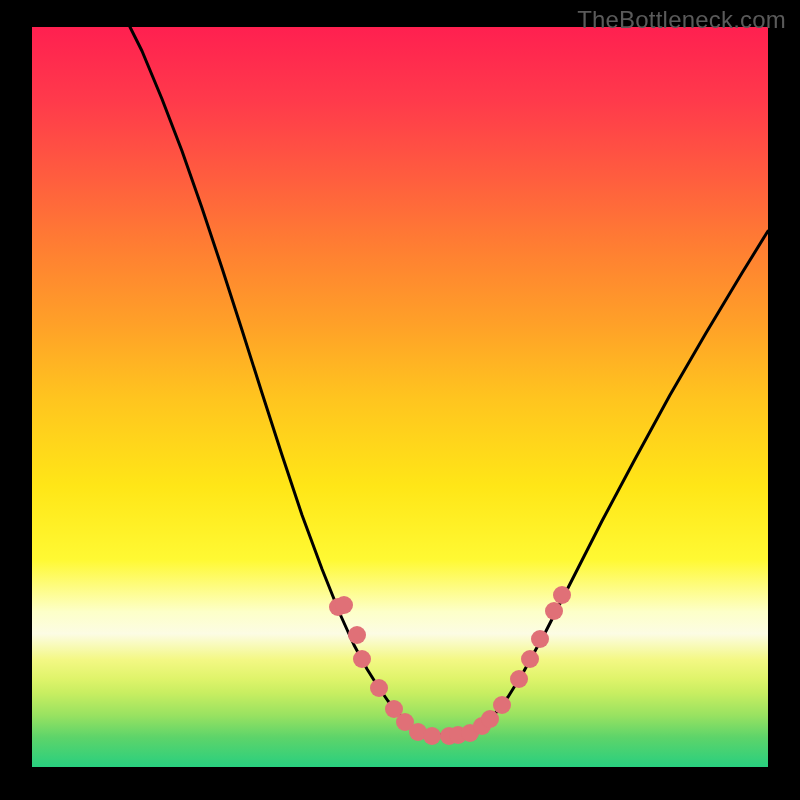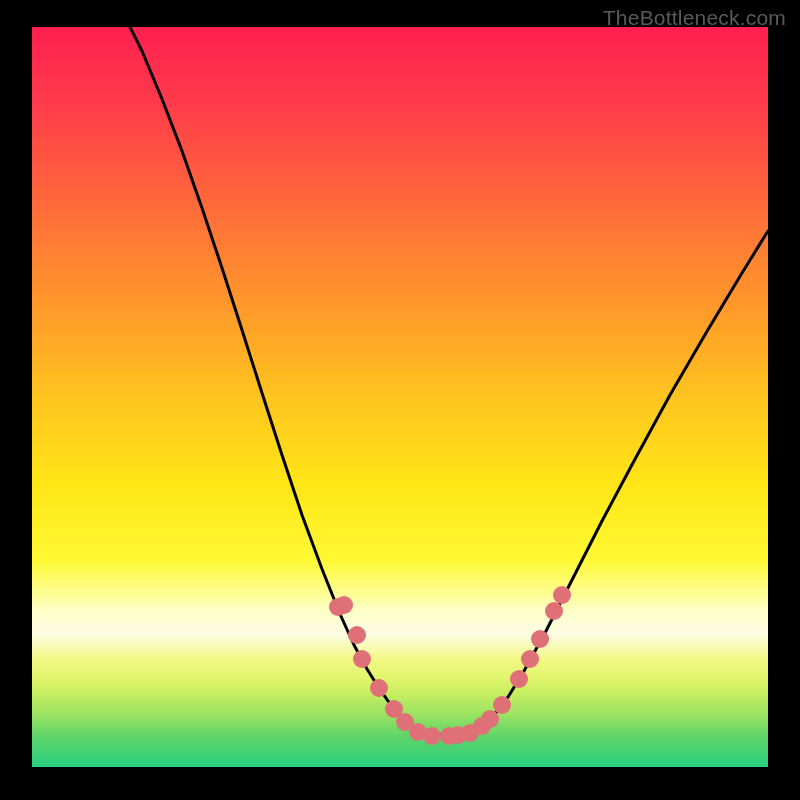--- a/index.html
+++ b/index.html
@@ -50,21 +50,21 @@
     left: 0;
     top: 0;
     width: 736px;
     height: 740px;
   }
   .watermark {
     position: absolute;
     top: 6px;
     right: 14px;
     color: #5a5a5a;
-    font-size: 21px;
+    font-size: 24px;
     font-weight: 400;
     letter-spacing: 0.2px;
   }
 </style>
 </head>
 <body>
 
 <div class="frame">
   <div class="gradient-bg"></div>
   <svg class="curve-svg" viewBox="0 0 736 740" preserveAspectRatio="none">

